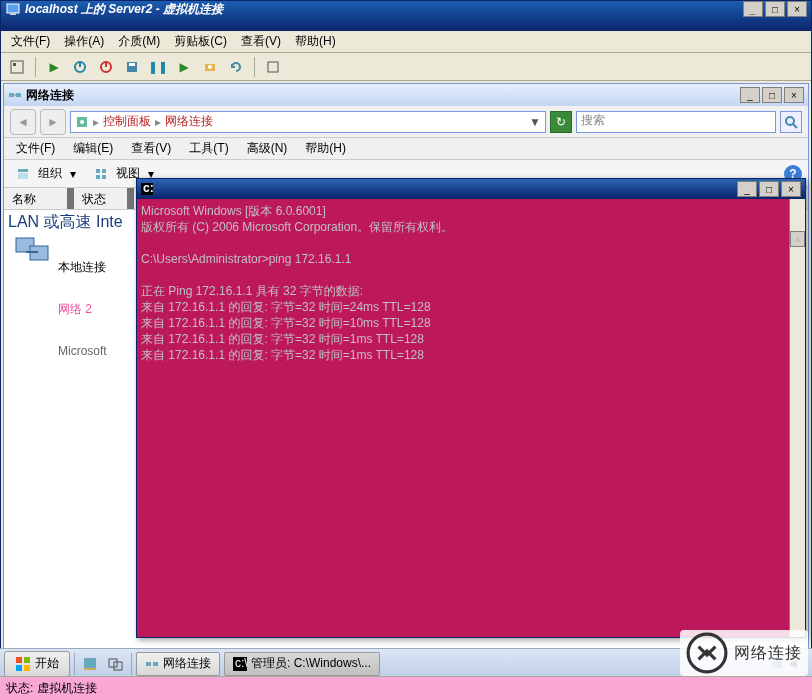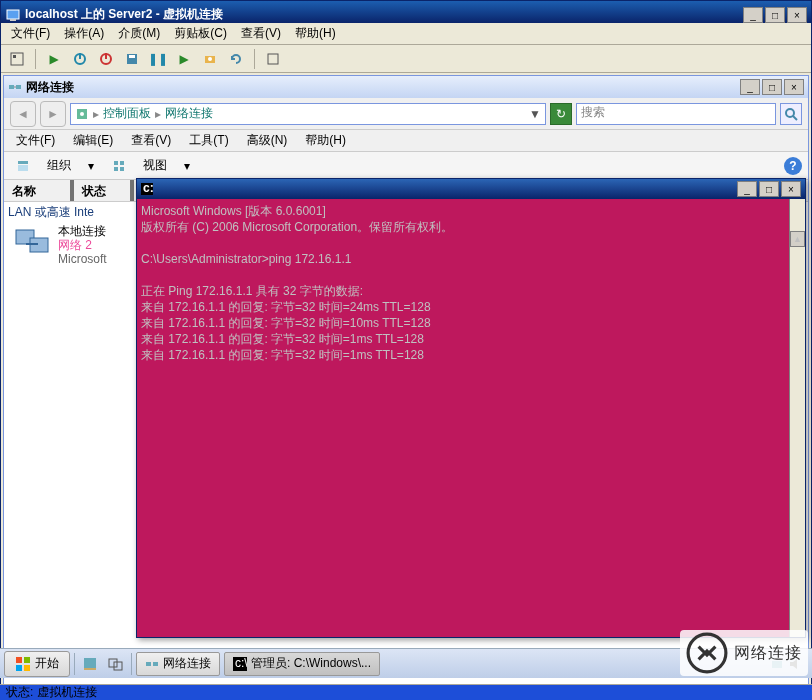--- a/index.html
+++ b/index.html
@@ -1,80 +1,80 @@
 <!DOCTYPE html>
 <html><head>
 <meta charset="utf-8">
 <style>
 * { margin: 0; padding: 0; box-sizing: border-box; font-family: "Tahoma", "SimSun", sans-serif; font-size: 12px; }
 body { background: #ece9d8; width: 812px; height: 700px; overflow: hidden; position: relative; }
 
 
 .vm-window { width: 812px; height: 700px; display: flex; flex-direction: column; border: 1px solid #0a246a; }
-.vm-titlebar { background: linear-gradient(#1c5eb0,#0a246a); color: #fff; height: 22px; display: flex; align-items: flex-end; padding: 0 4px; }
+.vm-titlebar { background: linear-gradient(#1c5eb0,#0a246a); color: #fff; height: 30px; display: flex; align-items: flex-start; padding: 0 4px; font-style: italic; }
 .vm-titlebar .icon { width: 16px; height: 16px; margin-right: 4px; display: inline-flex; align-items:center; justify-content:center; }
 .vm-titlebar .title { flex: 1; font-weight: bold; }
 .winbtns { display: flex; gap: 2px; }
 .winbtn { width: 20px; height: 16px; background: #d4d0c8; border: 1px solid #808080; display: flex; align-items: center; justify-content: center; font-size: 10px; cursor: pointer; color:#000; }
 
 .vm-menu { background: #ece9d8; height: 22px; display: flex; align-items: center; padding: 0 4px; gap: 2px; border-bottom: 1px solid #aca899; }
 .vm-menu span { padding: 2px 6px; cursor: pointer; }
 
 .vm-toolbar { background: #ece9d8; height: 28px; display: flex; align-items: center; padding: 0 6px; gap: 6px; border-bottom: 1px solid #aca899; }
 .tb-btn { width: 20px; height: 20px; display: flex; align-items: center; justify-content: center; cursor: pointer; border-radius: 2px; }
 .tb-sep { width: 1px; height: 20px; background: #aca899; margin: 0 2px; }
 
 
 .explorer { flex: 1; display: flex; flex-direction: column; background: #ece9d8; border: 1px solid #7a96df; margin: 2px; }
 .exp-titlebar { background: linear-gradient(#e6eefc,#c4d5f3); height: 22px; display: flex; align-items: center; padding: 0 4px; }
 .exp-titlebar .title { flex: 1; color: #000; font-weight: bold; display:flex; align-items:center; gap:4px;}
 .exp-toolbar { height: 32px; display: flex; align-items: center; padding: 0 6px; gap: 4px; background:#f0f0f0; border-bottom:1px solid #ccc;}
 .navbtn { width: 26px; height: 26px; border: 1px solid #bbb; background: #eee; border-radius: 4px; display:flex; align-items:center; justify-content:center; cursor:pointer; color:#999;}
 .addrbar { flex: 1; height: 22px; border: 1px solid #7a96df; background: #fff; display: flex; align-items: center; padding: 0 4px; gap: 4px; }
-.addrbar .crumb { color: #0f766e; }
+.addrbar .crumb { color: #b91c1c; }
 .addrbar .sep { color: #888; }
 .gobtn { width: 22px; height: 22px; background: #3a8a3a; border: 1px solid #2a6a2a; display:flex; align-items:center; justify-content:center; cursor:pointer; color:#fff;}
 .searchbox { width: 200px; height: 22px; border: 1px solid #7a96df; background: #fff; display: flex; align-items: flex-start; padding: 0 4px; color:#888; }
 .searchbtn { width: 22px; height: 22px; border: 1px solid #7a96df; background: #eef; display:flex; align-items:center; justify-content:center; cursor:pointer;}
 
 .exp-menu { height: 22px; display: flex; align-items: center; padding: 0 4px; gap: 2px; background:#f0f0f0; border-bottom:1px solid #ccc;}
 .exp-menu span { padding: 2px 8px; cursor: pointer; }
 
 .exp-toolbar2 { height: 28px; display:flex; align-items:center; padding:0 6px; gap:6px; background:#f5f5f5; border-bottom:1px solid #ccc;}
-.tbitem { display:flex; align-items:center; gap:17px; padding:2px 6px; cursor:pointer;}
+.tbitem { display:flex; align-items:center; gap:8px; padding:2px 6px; cursor:pointer;}
 .help-round { margin-left:auto; width:18px; height:18px; border-radius:50%; background:#3b7dd8; color:#fff; display:flex; align-items:center; justify-content:center; font-weight:bold; cursor:pointer;}
 
 .exp-cols { height:22px; display:flex; background:#f0f0f0; border-bottom:1px solid #ccc;}
-.exp-col { padding:3px 8px; border-right:4px solid #737373;font-weight:bold;}
+.exp-col { padding:3px 8px; border-right:7px solid #737373;}
 
 .exp-body { flex:1; background:#fff; display:flex; position:relative;}
-.cat-row { position:absolute; top:2px; left:4px; font-size:12px; color:#1a3e7a;}
+.cat-row { position:absolute; top:2px; left:4px; font-size:16px; color:#1a3e7a;}
 .conn-item { position:absolute; top:22px; left:8px; display:flex; gap:6px; align-items:flex-start;}
 .conn-icon { width:40px; height:36px; display:flex; align-items:center; justify-content:center;}
-.conn-text div { line-height:14px;}
+.conn-text div { line-height:14px;margin-top:28px;}
 
 
 .cmd-window { position:absolute; top:178px; left:136px; width:670px; height:460px; border:1px solid #0a246a; display:flex; flex-direction:column; background:#000; box-shadow:2px 2px 6px rgba(0,0,0,.4);}
 .cmd-titlebar { background: linear-gradient(#2b65b5,#0a246a); height:20px; display:flex; align-items:center; padding:0 4px; color:#fff;}
 .cmd-titlebar .title { flex:1; font-weight:bold; font-size:12px; display:flex; align-items:center; gap:4px;}
 .cmd-body { flex:1; background:#be185d; color:#c0c0c0; font-family: "SimSun","NSimSun","Consolas",monospace; font-size:13px; padding:4px; white-space:pre; overflow:hidden; line-height:16px; position:relative;}
 .cmd-scroll { position:absolute; right:0; top:0; bottom:0; width:16px; background:#ece9d8; border-left:1px solid #808080;}
 .cmd-scroll .up,.cmd-scroll .down { height:16px; background:#d4d0c8; border:1px solid #808080; display:flex; align-items:center; justify-content:center; font-size:9px; cursor:pointer;}
 .cmd-scroll .track { height:calc(100% - 32px); background:#ece9d8;}
 
 
 .taskbar { position:absolute; bottom:22px; left:0; right:0; height:30px; background:linear-gradient(#dce5f5,#becee8); display:flex; align-items:center; padding:0 4px; gap:4px; border-top:1px solid #9ab;}
 .startbtn { height:24px; padding:12px 10px; background:linear-gradient(#f0f0f0,#d8d8d8); border:1px solid #999; border-radius:3px; display:flex; align-items:center; gap:4px; cursor:pointer;}
 .ql { display:flex; gap:4px; padding:0 4px; border-left:1px solid #9ab; border-right:1px solid #9ab;}
 .ql .qbtn { width:22px; height:22px; display:flex; align-items:center; justify-content:center; cursor:pointer;}
 .taskbtn { height:24px; padding:0 8px; background:linear-gradient(#f0f0f0,#d8d8d8); border:1px solid #999; border-radius:2px; display:flex; align-items:center; gap:4px; cursor:pointer; max-width:180px; overflow:hidden;}
 .taskbtn.active { background:linear-gradient(#d8d8d8,#c0c0c0);}
 .tray { margin-left:auto; display:flex; align-items:center; gap:4px; padding:0 6px;}
 
-.statusbar { position:absolute; bottom:0; left:0; right:0; height:16px; background:#1d4ed8; border-top:1px solid #aca899; display:flex; align-items:center; padding:0 6px;}
+.statusbar { position:absolute; bottom:0; left:0; right:0; height:24px; background:#f9a8d4; border-top:1px solid #aca899; display:flex; align-items:center; padding:0 6px;}
 
 .watermark { position:absolute; bottom:24px; right:4px; z-index:50; display:flex; align-items:center; gap:6px; background:rgba(255,255,255,.85); padding:2px 6px; border-radius:4px;}
 .watermark svg { width:42px; height:42px;}
 .watermark .txt { font-size:16px; color:#333; letter-spacing:1px;}
 
 svg { display:block; }
 </style>
 </head>
 <body>
 

